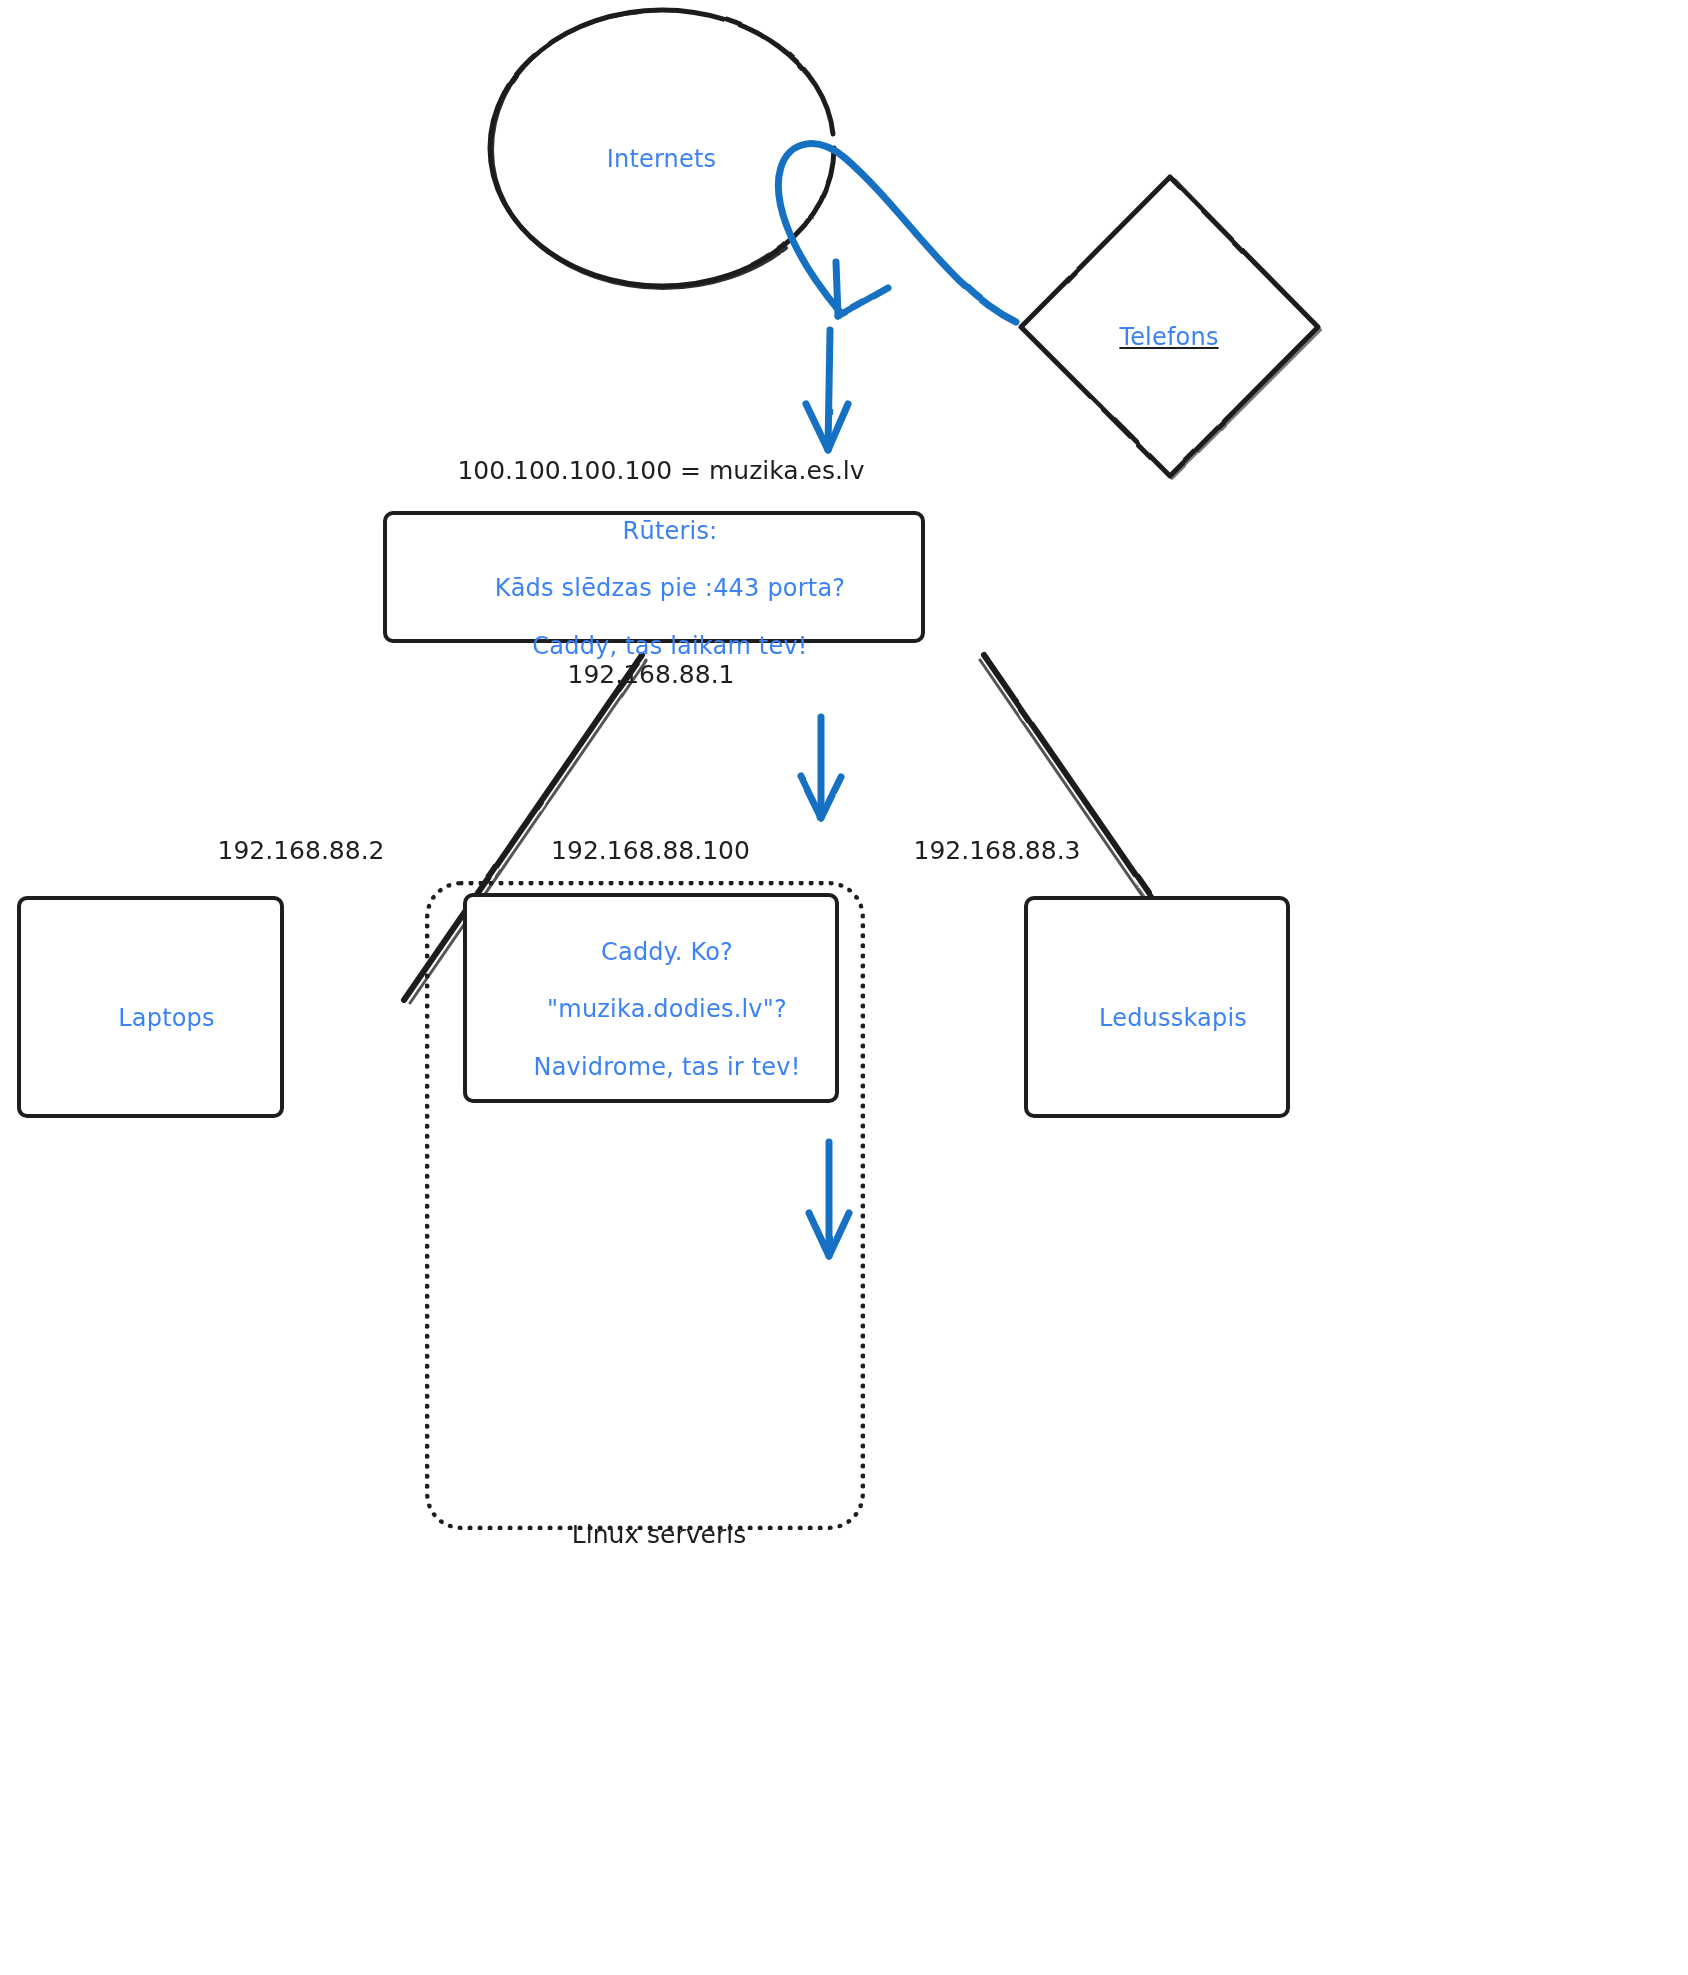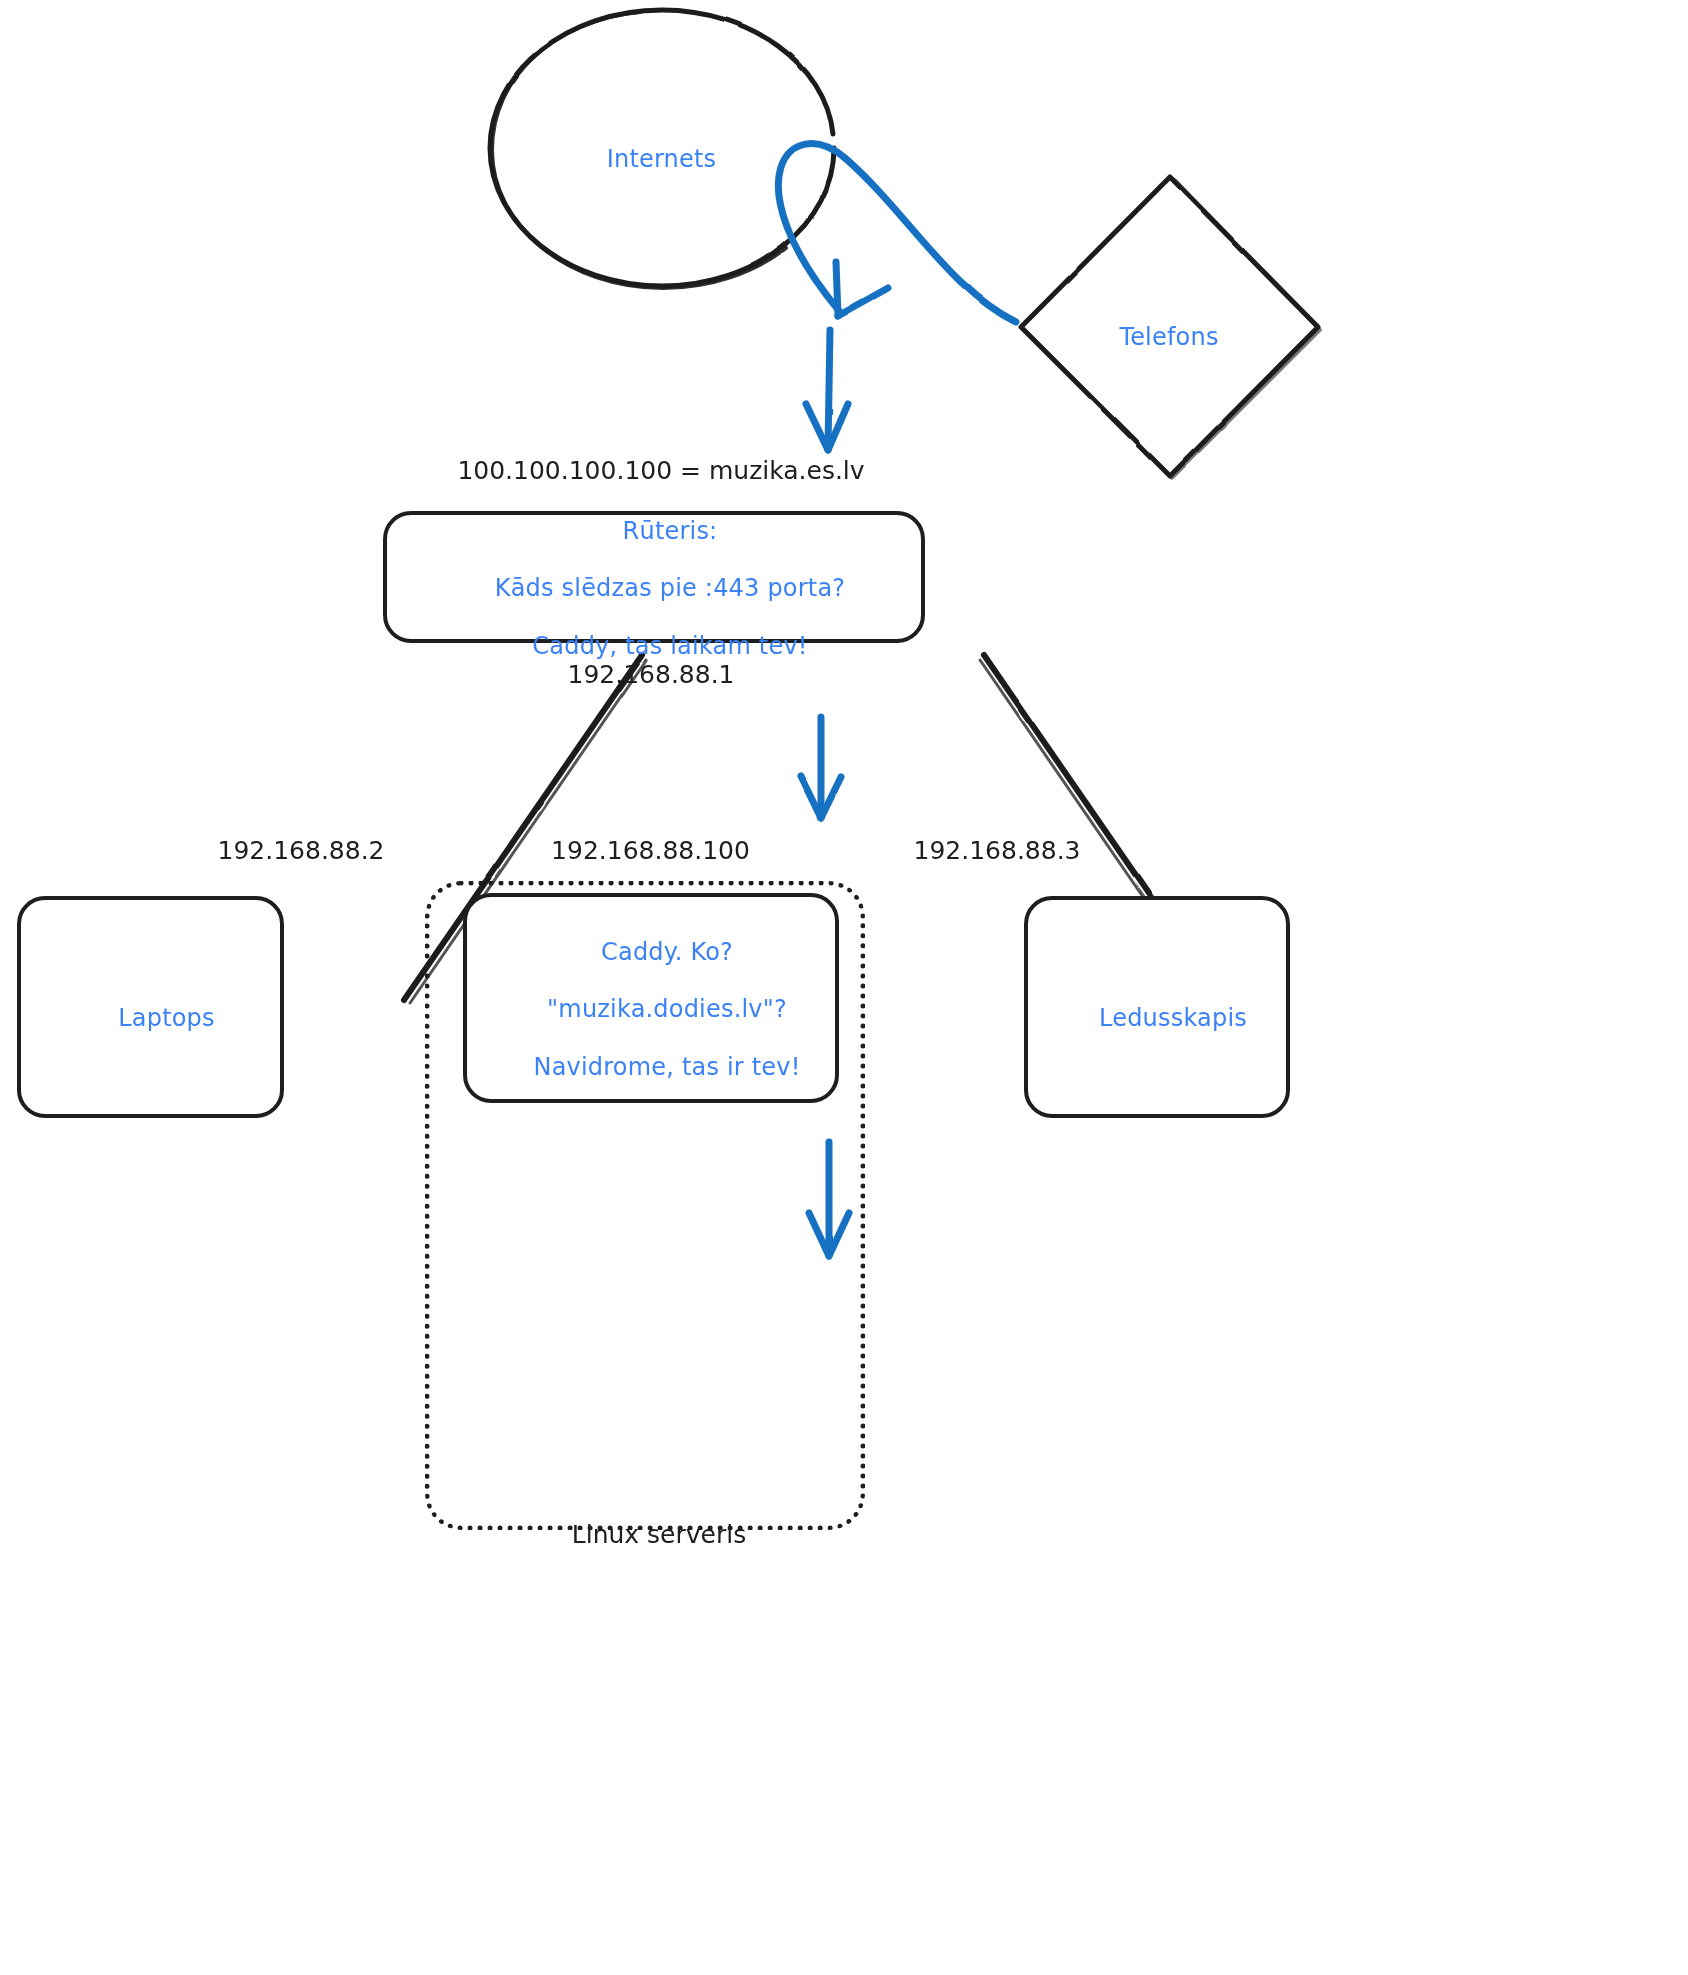--- a/index.html
+++ b/index.html
@@ -50,37 +50,37 @@
   .free-label {
     position: absolute;
     font-family: "DejaVu Sans", sans-serif;
     font-size: 25px;
     color: #1e1e1e;
     white-space: nowrap;
     text-align: center;
   }
   .rounded-box {
     border: 4px solid #1e1e1e;
-    border-radius: 28px;
+    border-radius: 10px;
     background: #ffffff;
     padding-left: 32px;
   }
   .dotted-group {
     position: absolute;
     box-sizing: border-box;
     border: 5px dotted #1e1e1e;
     border-radius: 36px;
     background: transparent;
   }
   
   #internets-node {
     left: 489px; top: 8px; width: 345px; height: 280px;
   }
   #telefons-node {
-    left: 1019px; top: 176px; width: 300px; height: 300px;
+    left: 1019px; top: 176px; width: 300px; height: 300px; text-decoration: underline;
   }
   #router-node {
     left: 383px; top: 511px; width: 542px; height: 132px;
   }
   #laptops-node {
     left: 17px; top: 896px; width: 267px; height: 222px;
   }
   #ledusskapis-node {
     left: 1024px; top: 896px; width: 266px; height: 222px;
   }

